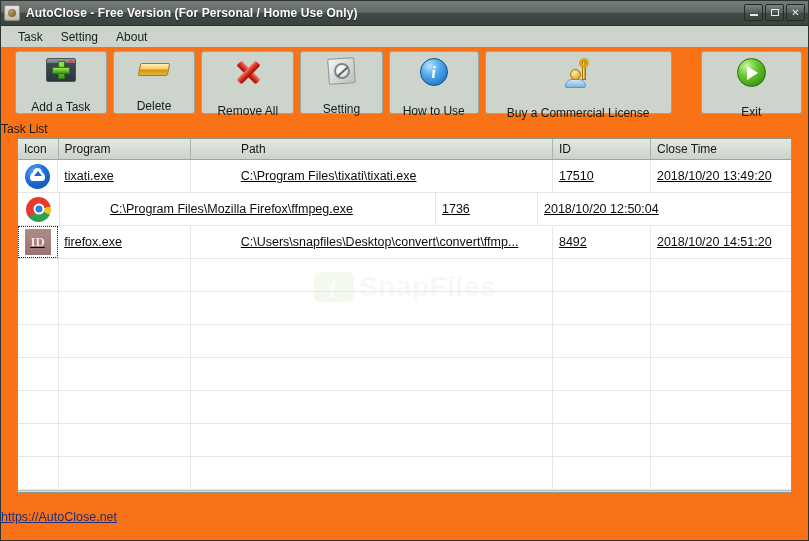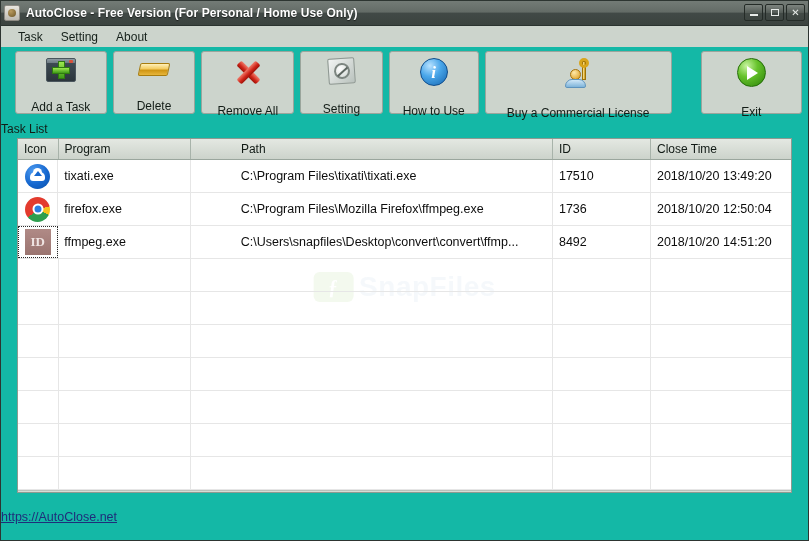--- a/index.html
+++ b/index.html
@@ -13,21 +13,21 @@
     font-family: "Liberation Sans", sans-serif;
     background: #3c443f;
   }
   .window {
     position: absolute;
     left: 0; top: 0;
     width: 809px;
     height: 541px;
     box-sizing: border-box;
     border: 1px solid #2d3531;
-    background: #14b8a6;
+    background: #f97316;
     display: flex;
     flex-direction: column;
   }
 
   
   .titlebar {
     height: 24px;
     flex: 0 0 24px;
     background: linear-gradient(to bottom, #737b76 0%, #646c67 45%, #414946 52%, #3b433f 100%);
     display: flex;
@@ -377,20 +377,21 @@
   .c-icon { width: 42px; }
   .c-prog { width: 138px; }
   .c-path { width: 332px; margin-left: 44px; }
   .c-id   { width: 102px; }
   .c-time { width: 146px; border-right: none !important; }
 
   .rows {
     flex: 1 1 auto;
     position: relative;
     z-index: 2;
+    text-decoration: underline;
   }
   .row {
     height: 33px;
     display: flex;
     border-bottom: 1px solid #e6e6e6;
     box-sizing: border-box;
     background: transparent;
   }
   .row .cell {
     font-size: 12.5px;
@@ -658,31 +659,30 @@
         <div class="cell c-prog">tixati.exe</div>
         <div class="cell c-path">C:\Program Files\tixati\tixati.exe</div>
         <div class="cell c-id">17510</div>
         <div class="cell c-time">2018/10/20 13:49:20</div>
       </div>
 
       <div class="row">
         <div class="cell cicon c-icon">
           <div class="ri ri-chrome"></div>
         </div>
-        <div class="cell c-prog">firefox.exe</div>
         <div class="cell c-path">C:\Program Files\Mozilla Firefox\ffmpeg.exe</div>
         <div class="cell c-id">1736</div>
         <div class="cell c-time">2018/10/20 12:50:04</div>
       </div>
 
       <div class="row focused">
         <div class="cell cicon c-icon">
           <div class="ri-id">ID</div>
         </div>
-        <div class="cell c-prog">ffmpeg.exe</div>
+        <div class="cell c-prog">firefox.exe</div>
         <div class="cell c-path">C:\Users\snapfiles\Desktop\convert\convert\ffmp...</div>
         <div class="cell c-id">8492</div>
         <div class="cell c-time">2018/10/20 14:51:20</div>
       </div>
 
       <div id="empty-rows">
           <div class="row">
             <div class="cell c-icon"></div>
             <div class="cell c-prog"></div>
             <div class="cell c-path"></div>

